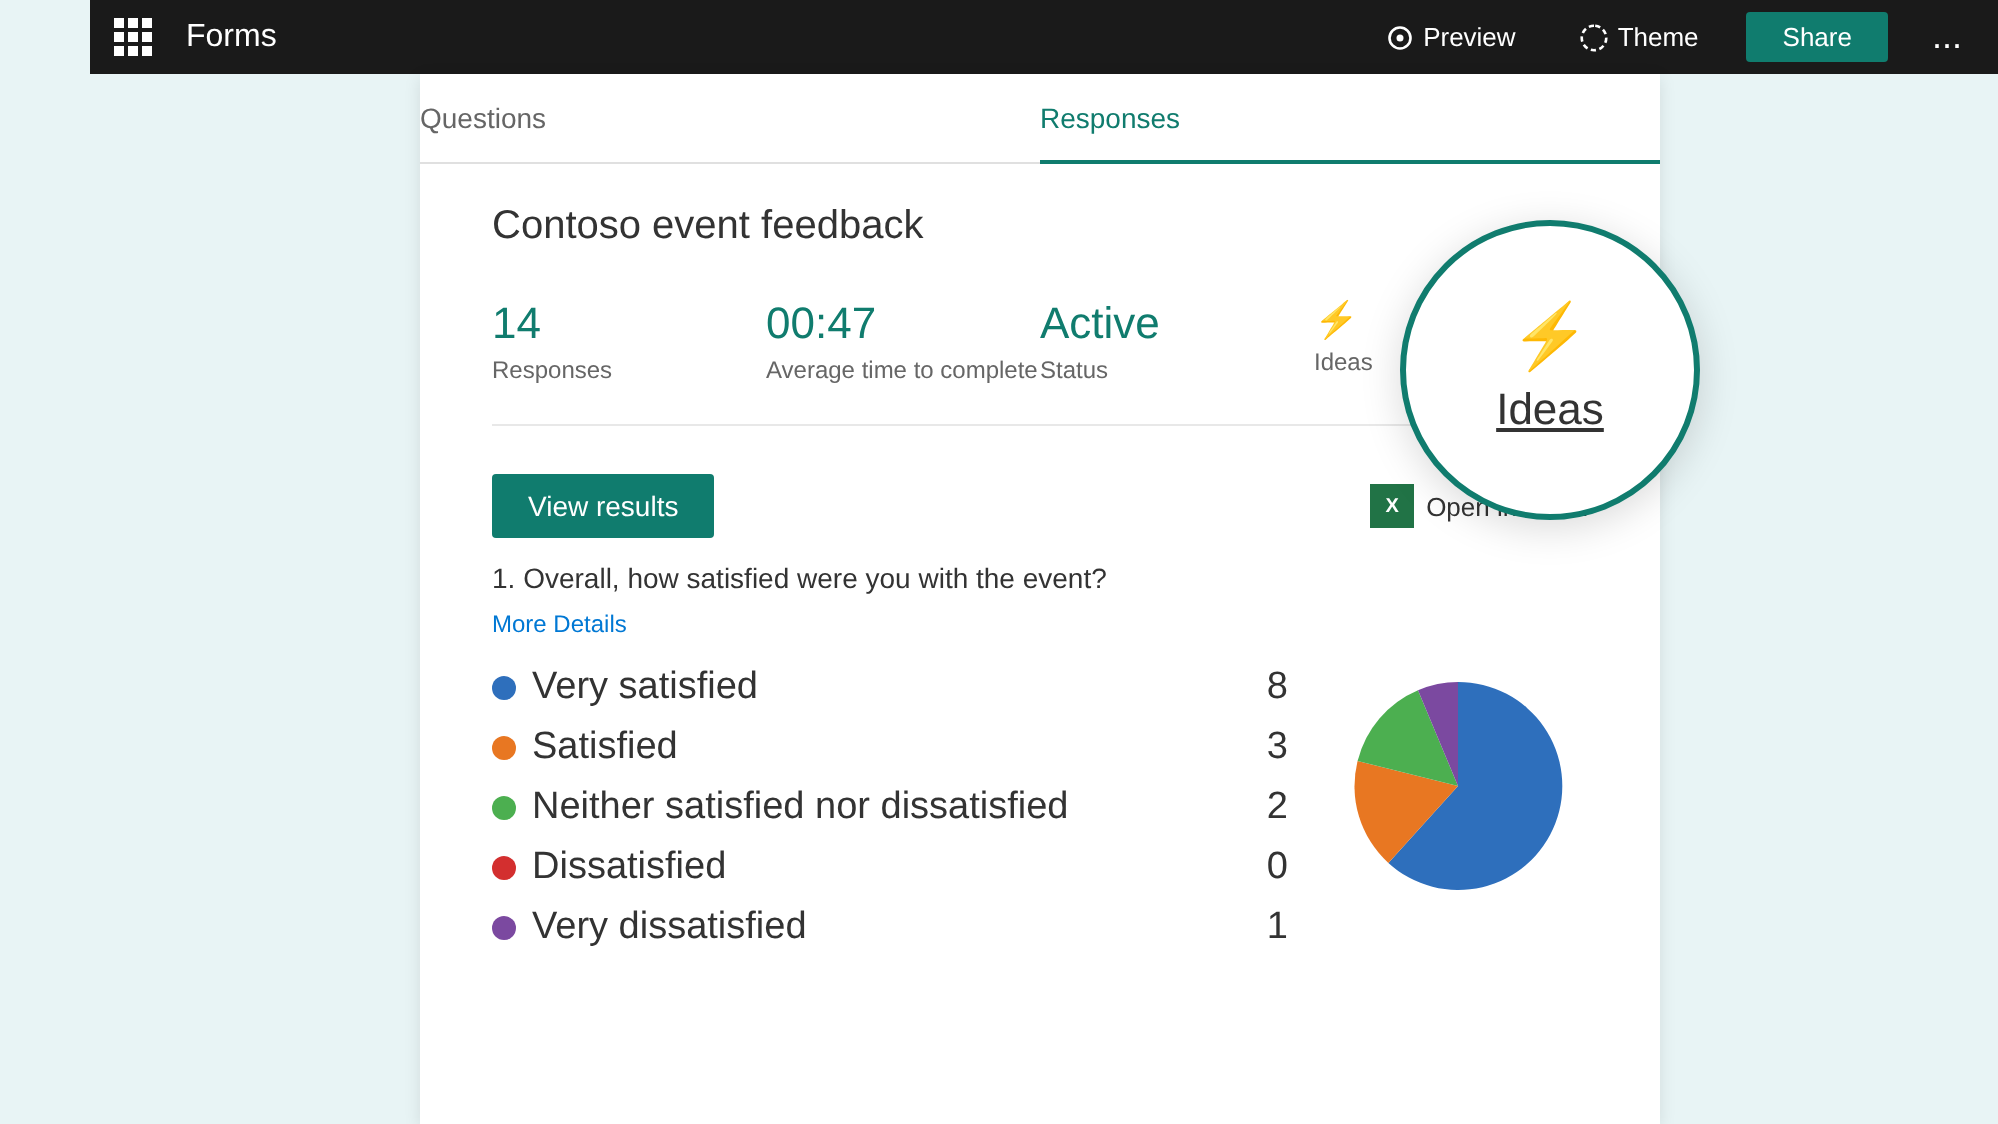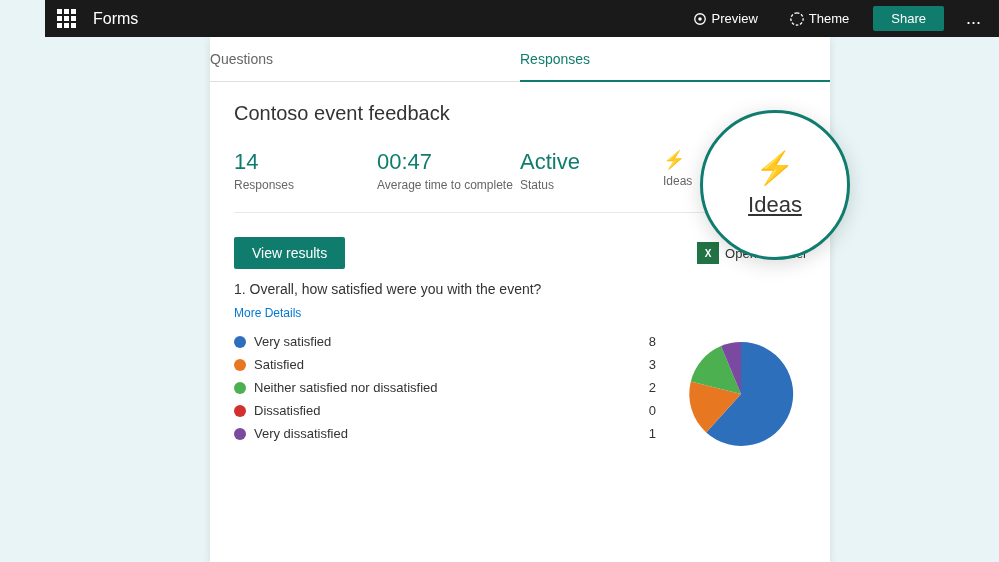--- a/index.html
+++ b/index.html
@@ -61,21 +61,21 @@
     .tab {
       flex: 1; display: flex; align-items: center; justify-content: flex-start;
       font-size: 14px; cursor: pointer; color: #666; border-bottom: 2px solid transparent;
       margin-bottom: -1px;
     }
     .tab.active {
       color: #107c6e; border-bottom: 2px solid #107c6e;
     }
 
     
-    .card-body { padding: 20px 24px; }
+    .card-body { padding: 20px 36px; }
 
     .form-title {
       font-size: 20px; font-weight: 400; color: #333; margin-bottom: 24px;
     }
 
     
     .stats-row {
       display: flex; gap: 0; margin-bottom: 24px; border-bottom: 1px solid #e8e8e8; padding-bottom: 20px;
     }
     .stat-item {
@@ -112,21 +112,21 @@
       color: #0078d4; font-size: 12px; cursor: pointer; margin-bottom: 14px; display: inline-block;
     }
 
     
     .chart-section {
       display: flex; gap: 20px; align-items: flex-start;
     }
     .legend { flex: 1; }
     .legend-item {
       display: flex; align-items: center; justify-content: space-between;
-      margin-bottom: 8px; font-size: 13px; color: #333;
+      margin-bottom: 8px; font-size: 19px; color: #333;
     }
     .legend-left { display: flex; align-items: center; gap: 8px; }
     .legend-dot {
       width: 12px; height: 12px; border-radius: 50%;
     }
     .legend-count { color: #333; }
 
     
     .pie-container { width: 130px; height: 120px; position: relative; flex-shrink: 0; }
     .pie-container svg { width: 130px; height: 120px; }

